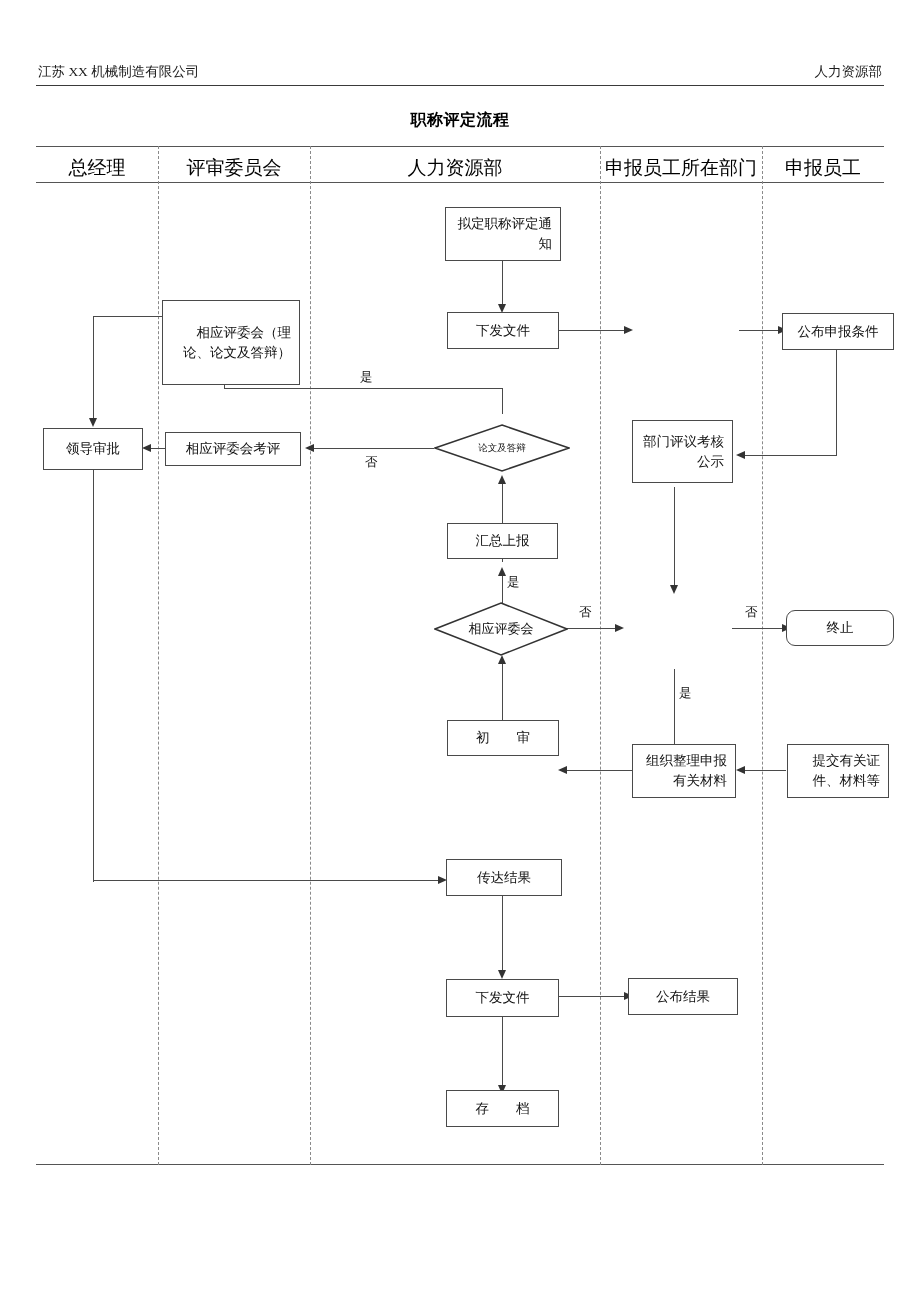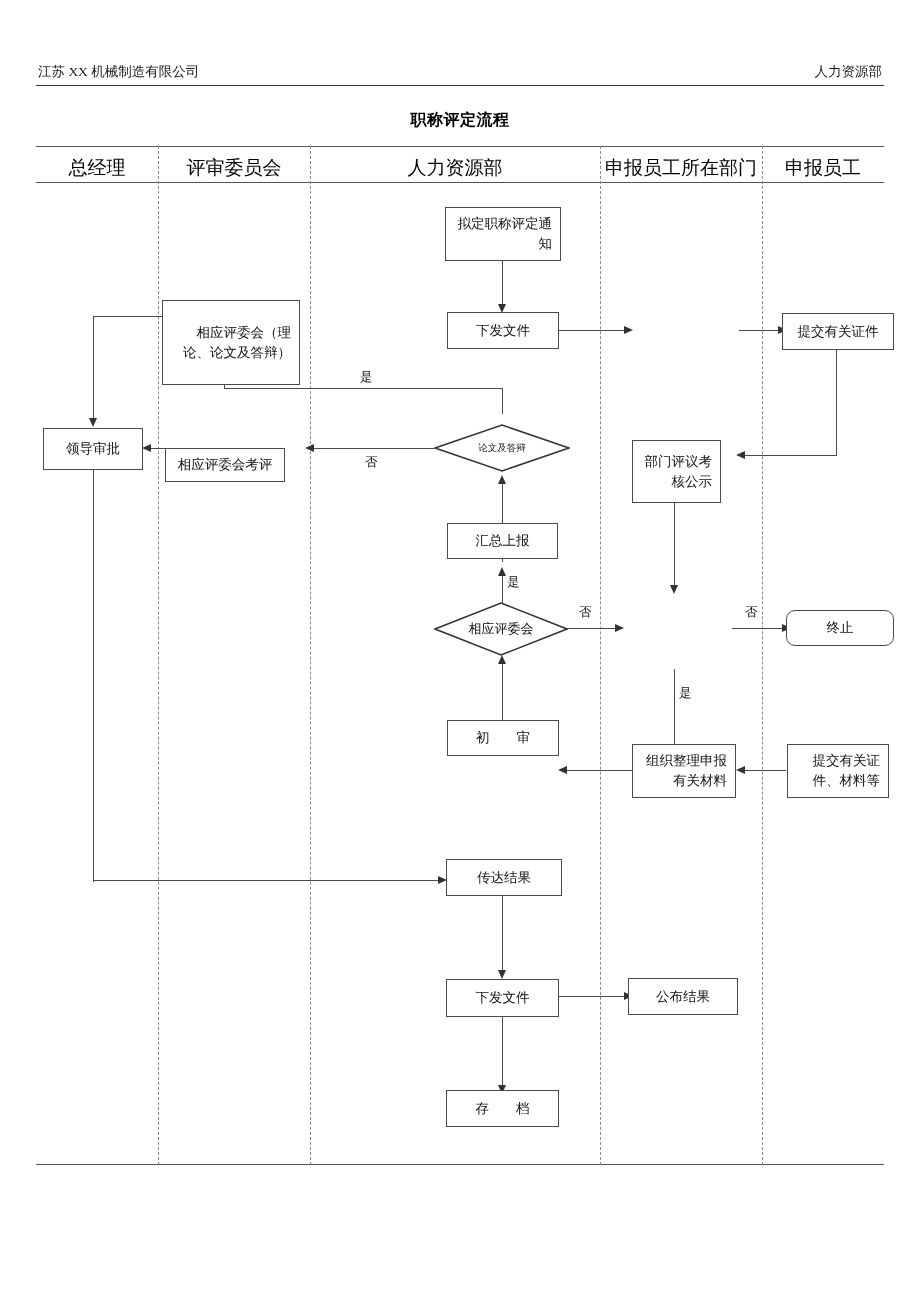--- a/index.html
+++ b/index.html
@@ -265,29 +265,29 @@
   <div class="arrow right" style="left:624px; top:991.5px"></div>
 
   <div class="vline" style="left:502px; top:1017px; height:72px"></div>
   <div class="arrow down" style="left:497.5px; top:1085px"></div>
 
   <div class="node rect pad" style="left:445px; top:207px; width:116px; height:54px">拟定职称评定通知</div>
 
   <div class="node rect" style="left:447px; top:312px; width:112px; height:37px">下发文件</div>
 
 
-  <div class="node rect" style="left:782px; top:313px; width:112px; height:37px">提交有关证件</div>
+  <div class="node rect" style="left:782px; top:313px; width:112px; height:37px">公布申报条件</div>
 
   <div class="node rect pad" style="left:162px; top:300px; width:138px; height:85px">相应评委会（理论、论文及答辩）</div>
 
   <div class="node rect" style="left:43px; top:428px; width:100px; height:42px">领导审批</div>
 
-  <div class="node rect" style="left:165px; top:448px; width:120px; height:34px">相应评委会考评</div>
-
-  <div class="node rect pad" style="left:632px; top:440px; width:89px; height:63px">部门评议考核公示</div>
+  <div class="node rect" style="left:165px; top:432px; width:136px; height:34px">相应评委会考评</div>
+
+  <div class="node rect pad" style="left:632px; top:420px; width:101px; height:63px">部门评议考核公示</div>
 
   <div class="node rect" style="left:447px; top:523px; width:111px; height:36px">汇总上报</div>
 
   <div class="node rounded" style="left:786px; top:610px; width:108px; height:36px">终止</div>
 
   <div class="node rect" style="left:447px; top:720px; width:112px; height:36px">初　　审</div>
 
   <div class="node rect pad" style="left:632px; top:744px; width:104px; height:54px">组织整理申报有关材料</div>
 
   <div class="node rect pad" style="left:787px; top:744px; width:102px; height:54px">提交有关证件、材料等</div>

